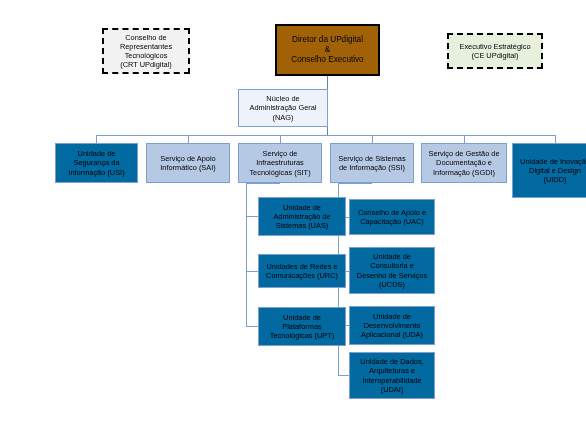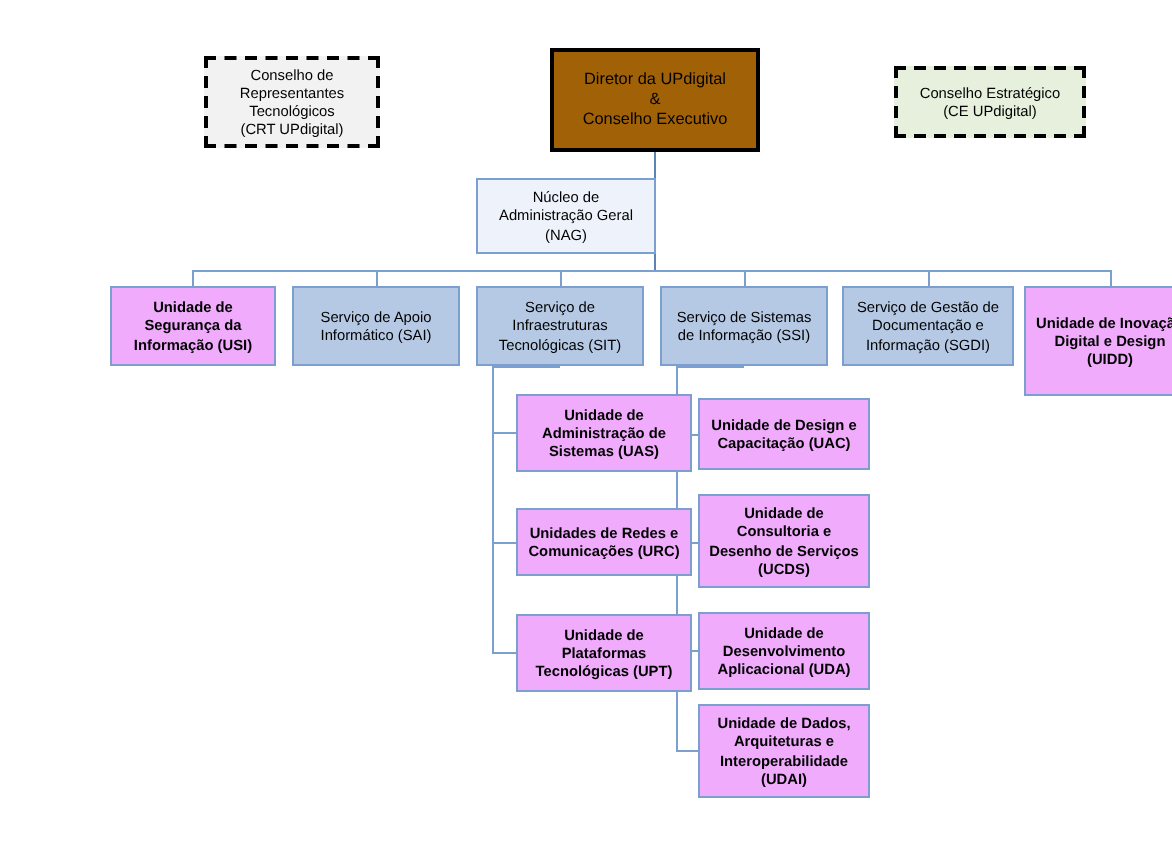--- a/index.html
+++ b/index.html
@@ -46,24 +46,23 @@
     border: 2.5px dashed #000000;
     font-size: 7.4px;
   }
   .node.dashed-green {
     background: #e6f0dc;
     border: 2.5px dashed #000000;
     font-size: 7.4px;
   }
   
   .node.blue-light {
-    background: #f0abfc;
+    background: #0369a1;
     border: 1px solid #7b9fce;
     font-size: 7.4px;
-    font-weight: bold;
   }
   .node.blue-mid {
     background: #b6c9e4;
     border: 1px solid #7b9fce;
     font-size: 7.4px;
   }
   .node.blue-pale {
     background: #eef3fb;
     border: 1px solid #7b9fce;
     font-size: 7.4px;
@@ -116,21 +115,21 @@
 (CRT UPdigital)</span>
   </div>
 
   <div class="node root" style="left:247px; top:24px; width:105px; height:52px;">
     <span>Diretor da UPdigital
 &amp;
 Conselho Executivo</span>
   </div>
 
   <div class="node dashed-green" style="left:419px; top:33px; width:96px; height:36px;">
-    <span>Conselho Estratégico
+    <span>Executivo Estratégico
 (CE UPdigital)</span>
   </div>
 
   <div class="node blue-pale" style="left:210px; top:89px; width:90px; height:38px;">
     <span>Núcleo de
 Administração Geral
 (NAG)</span>
   </div>
 
   <div class="node blue-light" style="left:27px; top:143px; width:83px; height:40px;">
@@ -171,21 +170,21 @@
     <span>Unidades de Redes e
 Comunicações (URC)</span>
   </div>
   <div class="node blue-light" style="left:230px; top:307px; width:88px; height:39px;">
     <span>Unidade de
 Plataformas
 Tecnológicas (UPT)</span>
   </div>
 
   <div class="node blue-light" style="left:321px; top:199px; width:86px; height:36px;">
-    <span>Unidade de Design e
+    <span>Conselho de Apoio e
 Capacitação (UAC)</span>
   </div>
   <div class="node blue-light" style="left:321px; top:247px; width:86px; height:47px;">
     <span>Unidade de
 Consultoria e
 Desenho de Serviços
 (UCDS)</span>
   </div>
   <div class="node blue-light" style="left:321px; top:306px; width:86px; height:39px;">
     <span>Unidade de

